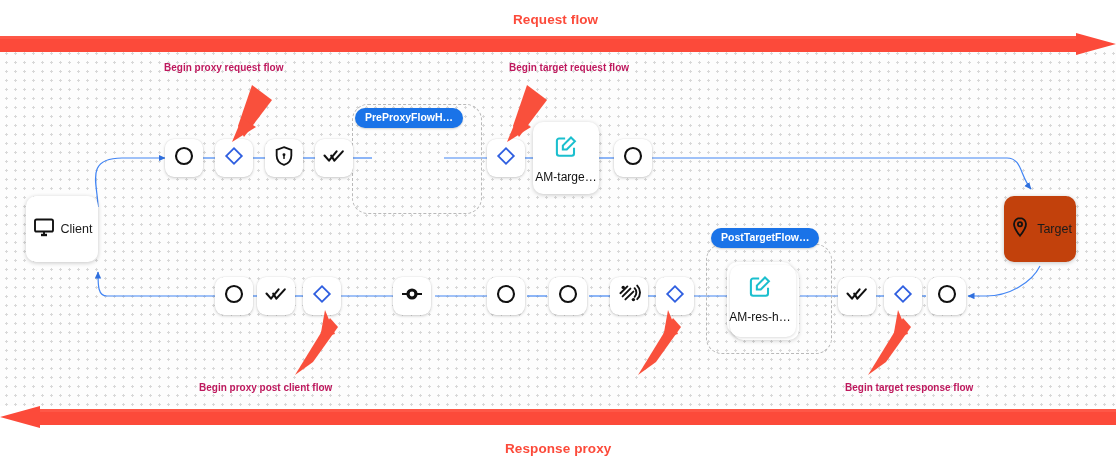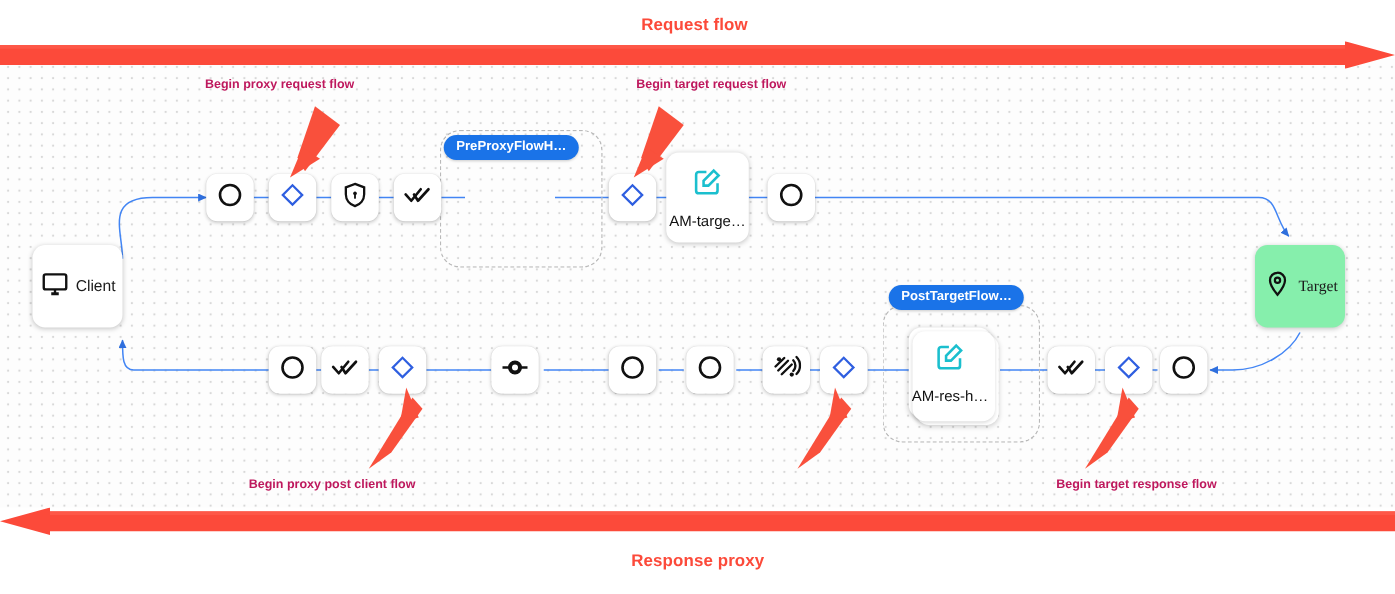--- a/index.html
+++ b/index.html
@@ -31,21 +31,21 @@
     position:absolute;box-sizing:border-box;
     background:#fff;border-radius:9px;
     box-shadow:0 1px 3px rgba(0,0,0,.20), 0 0 0 .5px rgba(0,0,0,.04);
     display:flex;align-items:center;justify-content:center;
   }
   .node.sm{width:38px;height:38px;border-radius:9px;}
   .node.endpoint{
     width:72px;height:66px;border-radius:10px;flex-direction:row;
     gap:5px;box-shadow:0 1px 4px rgba(0,0,0,.22);
   }
-  .node.endpoint.grey{background:#86efac;font-family:Liberation Serif, serif;}
+  .node.endpoint.grey{background:#c2410c;}
   .node .ep-label{font-size:12.5px;color:#1b1b1b;line-height:1;}
 
   
   .policy-wrap{position:absolute;}
   .policy-card{
     position:relative;width:66px;height:72px;border-radius:10px;background:#fff;
     box-shadow:0 1px 4px rgba(0,0,0,.20);
     display:flex;flex-direction:column;align-items:center;justify-content:center;gap:7px;
     z-index:2;
   }

